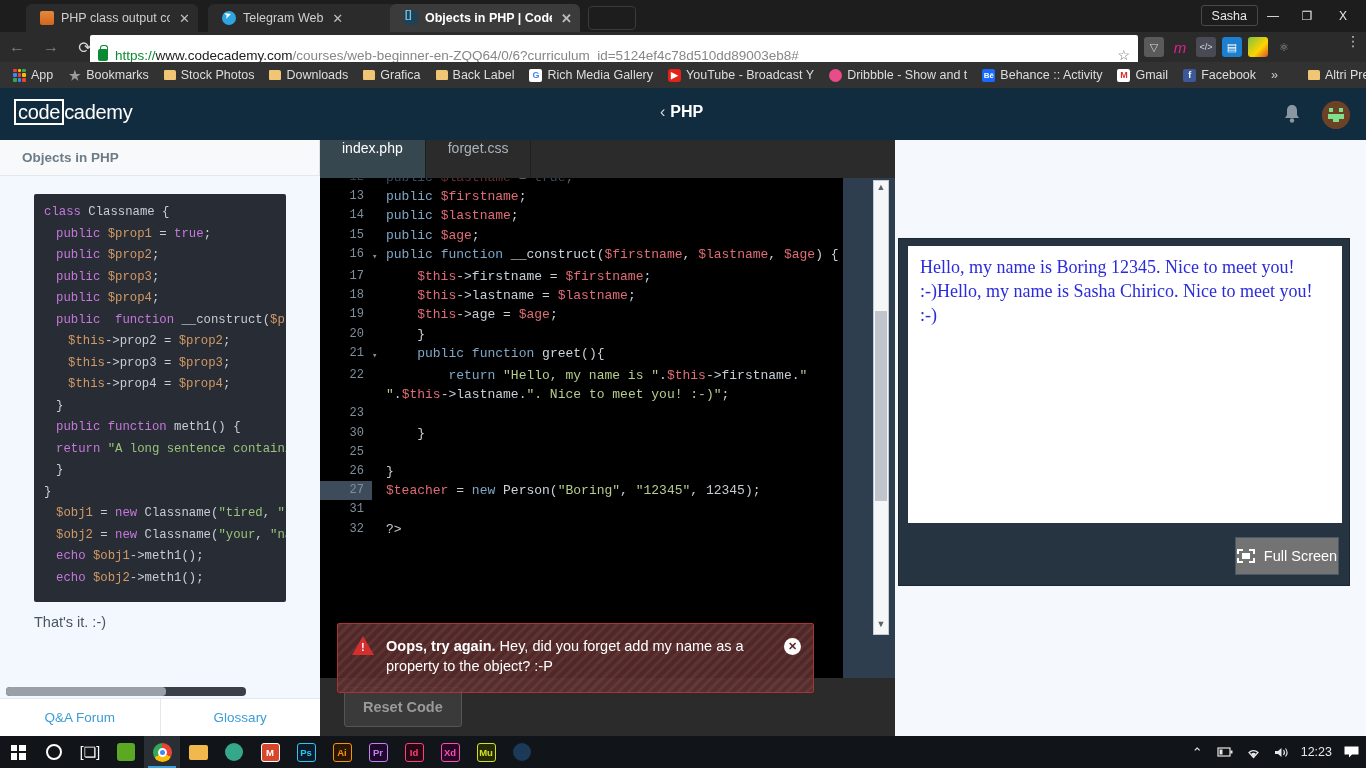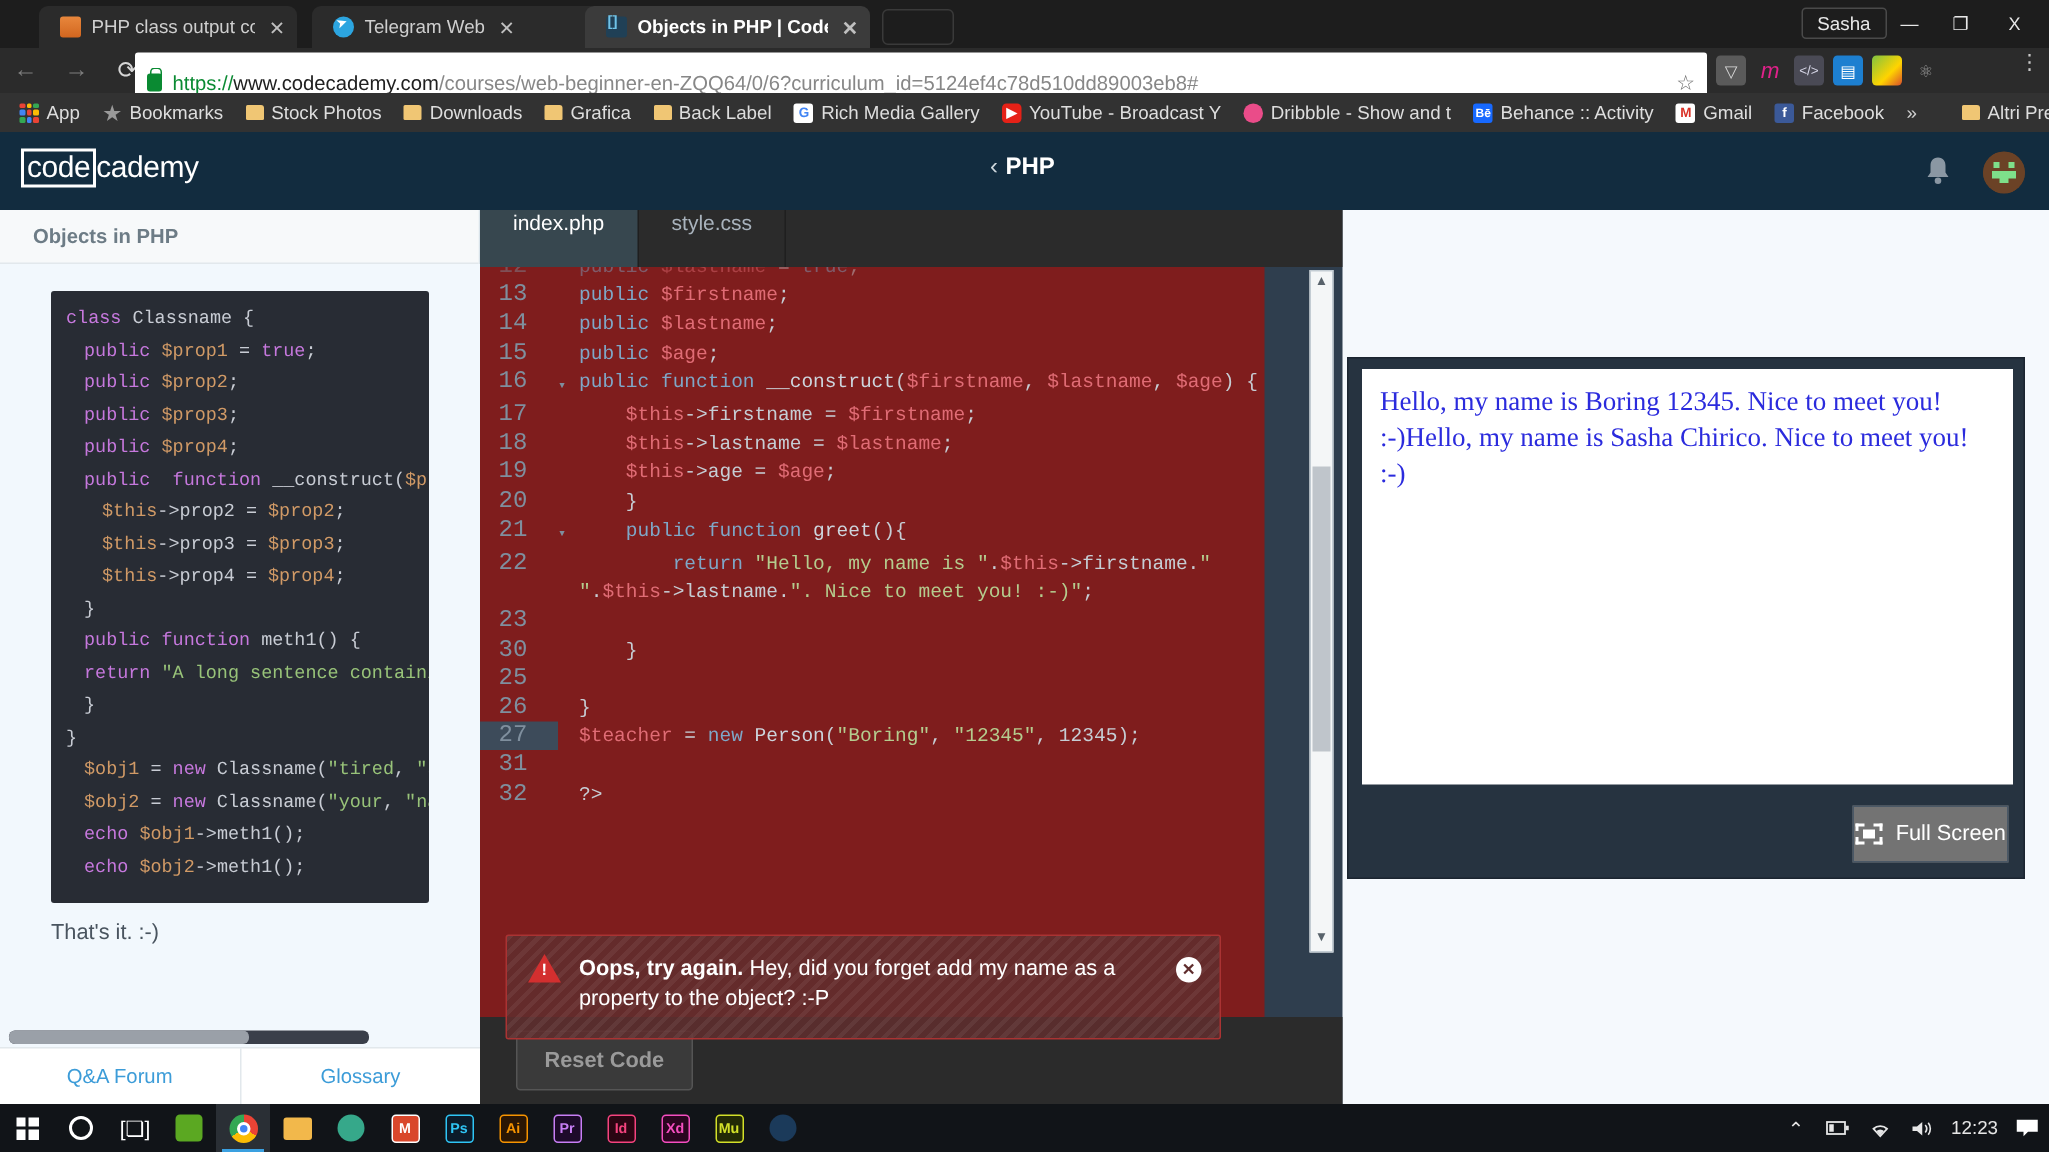--- a/index.html
+++ b/index.html
@@ -117,25 +117,25 @@
   .sb-tabs{ position:absolute; left:0; bottom:0; width:320px; height:38px; background:#ffffff;
     border-top:1px solid #e2e8ec; display:flex; align-items:stretch;}
   .sb-tab{ flex:1; display:flex; align-items:center; justify-content:center; font-size:13.5px; color:#3c9cd8;}
   .sb-tab + .sb-tab{ border-left:1px solid #e2e8ec;}
 
   
   .editor-wrap{ position:absolute; left:320px; top:52px; width:575px; height:596px; background:#2f3e4e;}
   .ed-tabs{ height:38px; background:#2b2b2b; display:flex; align-items:stretch;}
   .ed-tab{ display:flex; align-items:flex-start; padding:0 22px; font-size:14px; color:#a9b3bd; border-right:1px solid #1f1f1f;}
   .ed-tab.active{ background:#37474f; color:#ffffff;}
-  .ed-area{ position:absolute; left:0; top:38px; width:523px; height:500px; background:#7f1d1d; overflow:hidden;}
+  .ed-area{ position:absolute; left:0; top:38px; width:523px; height:500px; background:#000000; overflow:hidden;}
   .code{ position:absolute; left:0; top:-10px; width:535px;
     font-family:"Liberation Mono", monospace; font-size:13px; line-height:19.2px; color:#c6cdd4;}
   .crow{ display:flex; }
-  .gut{ width:52px; flex:0 0 52px; text-align:center; padding-right:8px; color:#7f8f9e; font-size:16px;}
+  .gut{ width:52px; flex:0 0 52px; text-align:right; padding-right:8px; color:#7f8f9e; font-size:12px;}
   .fold{ width:10px; flex:0 0 10px; color:#7f8f9e; font-size:9px; padding-top:3px;}
   .ctext{ flex:1; white-space:pre-wrap; padding-left:4px;}
   .crow.hl .gut{ background:#3d4b5a;}
   .ed-scroll{ position:absolute; right:6px; top:40px; width:16px; height:455px; background:#f4f6f7; border:1px solid #c3ccd3;}
   .ed-scroll .thumb{ position:absolute; left:1px; top:130px; width:12px; height:190px; background:#bfc5cb;}
   .ed-scroll .ar{ position:absolute; left:0; width:14px; height:14px; color:#58626b; font-size:9px; text-align:center;}
   .ed-actions{ position:absolute; left:0; bottom:0; width:575px; height:58px; background:#2b2b2b; display:flex; align-items:center; padding-left:24px; gap:14px;}
   .btn-primary{ background:#1a9ad6; color:#fff; font-weight:bold; font-size:14.5px; border:none; border-radius:3px; padding:12px 20px;}
   .btn-secondary{ background:#3a3a3a; color:#9a9a9a; font-weight:bold; font-size:14.5px; border:1px solid #555; border-radius:3px; padding:11px 18px;}
 
@@ -360,21 +360,21 @@
           </div>
       </div>
     </div>
 
     <div class="editor-wrap">
       <div class="ed-tabs">
         <div class="ed-tab active">
             <span>index.php</span>
           </div>
         <div class="ed-tab">
-            <span>style.css</span>
+            <span>forget.css</span>
           </div>
       </div>
 
       <div class="ed-area">
         <div class="code" id="code-body">
             <div class="crow" style="opacity: 0.45;">
               <div class="gut">12</div>
               <div class="fold"></div>
               <div class="ctext"><span style="color:#7fa7c7">public</span> <span style="color:#e06c75">$lastname</span> = <span style="color:#7fa7c7">true</span>;</div>
             </div>

